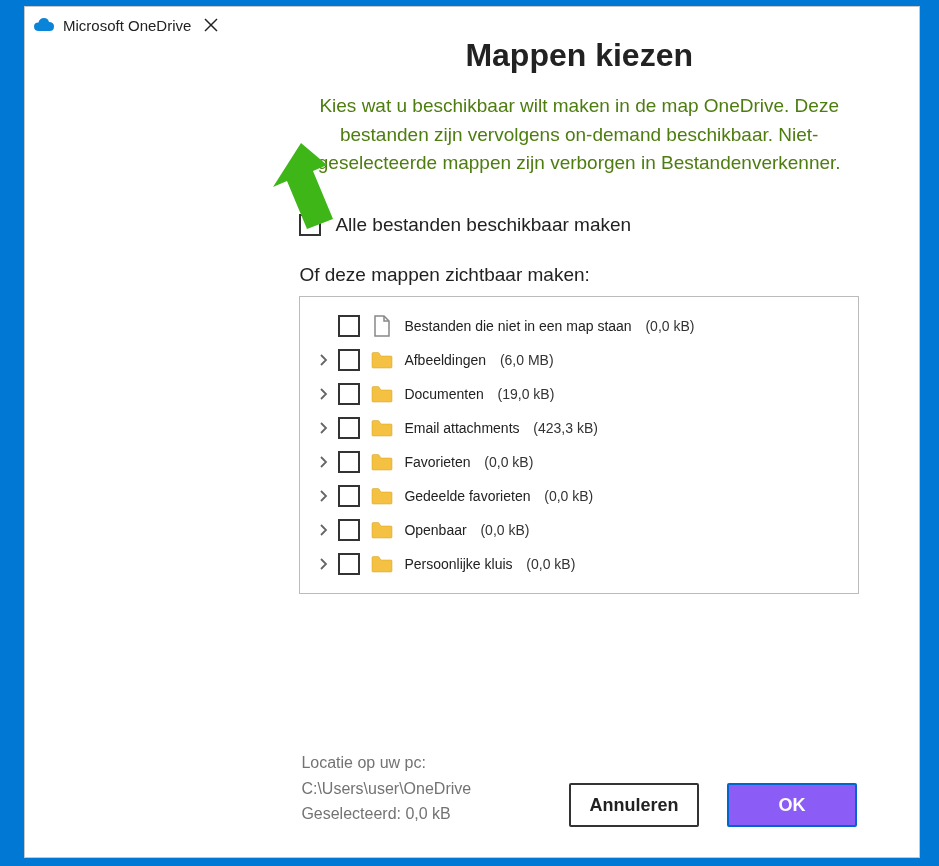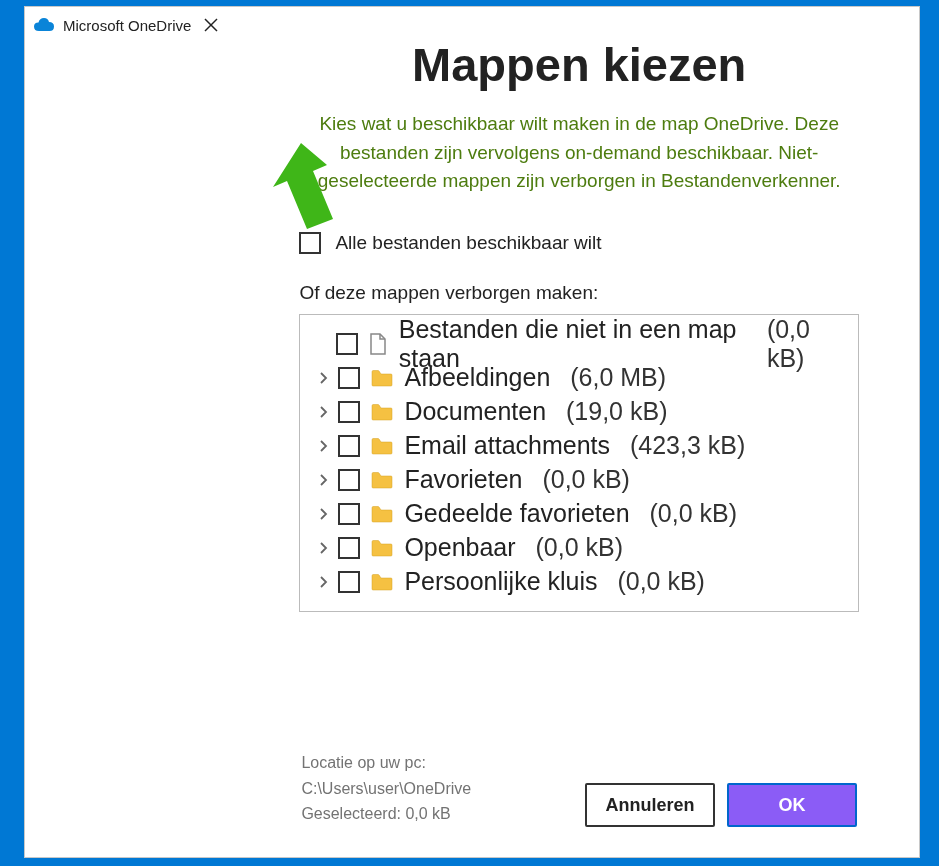--- a/index.html
+++ b/index.html
@@ -46,21 +46,21 @@
   }
   .content {
     flex: 1;
     padding: 30px 60px 20px 60px;
     position: relative;
     display: flex;
     flex-direction: column;
   }
   h1 {
     text-align: center;
-    font-size: 47px;
+    font-size: 32px;
     font-weight: 600;
     color: #222;
     margin-bottom: 18px;
   }
   .description {
     text-align: center;
     font-size: 19px;
     color: #4d7c0f;
     line-height: 1.5;
     margin: 0 10px 36px 10px;
@@ -89,21 +89,21 @@
   }
   .subheading {
     font-size: 19px;
     color: #222;
     margin-bottom: 10px;
   }
   .folder-box {
     border: 1px solid #bbb;
     padding: 12px 16px;
     flex: 0 0 auto;
-    font-size: 25px;
+    font-size: 14px;
     color: #222;
   }
   .folder-row {
     display: flex;
     align-items: center;
     height: 34px;
   }
   .expander {
     width: 16px;
     display: flex;
@@ -132,21 +132,21 @@
     padding: 0 2px 10px 2px;
   }
   .footer-left {
     font-size: 16px;
     color: #737373;
     line-height: 1.6;
   }
   .footer-buttons {
     margin-left: auto;
     display: flex;
-    gap: 12px;
+    gap: 28px;
   }
   .btn {
     width: 130px;
     height: 44px;
     font-size: 18px;
     display: flex;
     align-items: center;
     justify-content: center;
     cursor: pointer;
     border-radius: 2px;
@@ -188,24 +188,24 @@
 
     <svg class="arrow" width="80" height="110" viewBox="0 0 80 110">
       <polygon points="42,0 68,22 54,28 74,76 48,86 28,38 14,44" fill="#3fb618"></polygon>
     </svg>
 
     <h1>Mappen kiezen</h1>
     <p class="description">Kies wat u beschikbaar wilt maken in de map OneDrive. Deze bestanden zijn vervolgens on-demand beschikbaar. Niet-geselecteerde mappen zijn verborgen in Bestandenverkenner.</p>
 
     <div class="select-all-row">
       <span class="checkbox"></span>
-      <span>Alle bestanden beschikbaar wilt</span>
+      <span>Alle bestanden beschikbaar maken</span>
     </div>
 
-    <div class="subheading">Of deze mappen verborgen maken:</div>
+    <div class="subheading">Of deze mappen zichtbaar maken:</div>
 
     <div class="folder-box" id="folder-box">
         <div class="folder-row"><span class="expander blank">
             <svg width="8" height="12" viewBox="0 0 8 12">
               <polyline points="1,1 6,6 1,11" fill="none" stroke="#666" stroke-width="1.8"></polyline>
             </svg>
           </span><span class="checkbox"></span><span class="icon-slot">
             <svg width="18" height="22" viewBox="0 0 18 22">
               <path d="M2 1 L11 1 L16 6 L16 21 L2 21 Z" fill="#fff" stroke="#888" stroke-width="1.5"></path>
               <path d="M11 1 L11 6 L16 6" fill="none" stroke="#888" stroke-width="1.5"></path>

